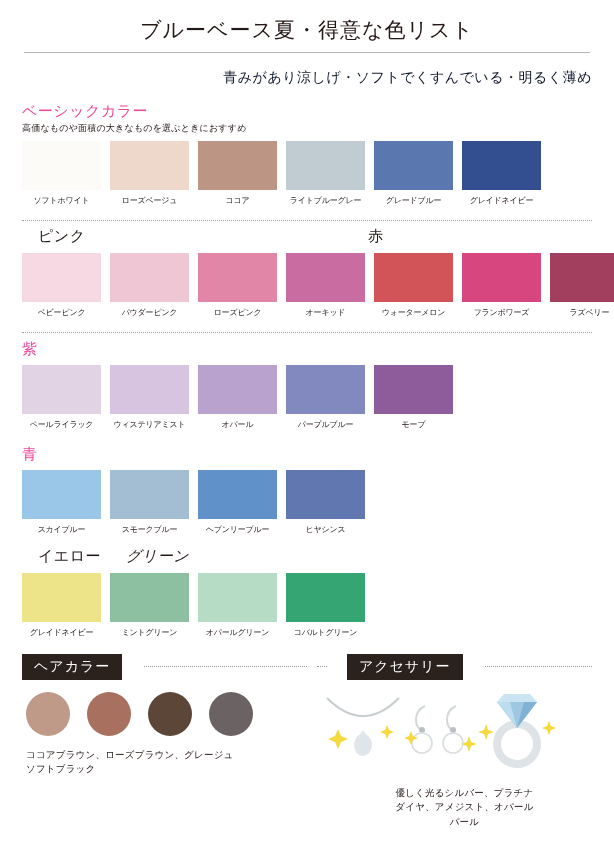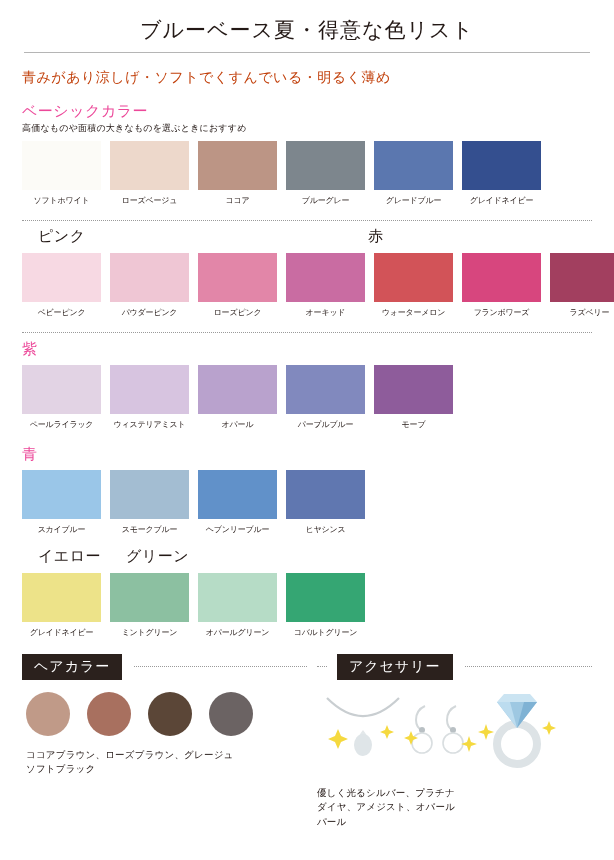--- a/index.html
+++ b/index.html
@@ -19,25 +19,25 @@
     letter-spacing:1px;
     padding-top:16px;
     padding-bottom:8px;
     color:#231815;
     font-weight:400;
   }
   .title-rule {
     height:1px; background:#b5b5b5; margin:0 2px 0 2px;
   }
   .subtitle {
-    text-align:left;
+    text-align:right;
     font-size:14px;
     letter-spacing:0.5px;
     padding:16px 0 14px 0;
-    color:#c2410c;
+    color:#0f172a;
   }
 
   
   .dotted-rule {
     border-top:1px dotted #9a9a9a;
     height:0;
     margin:4px 0 6px 0;
   }
   .cat-title {
     font-size:15px;
@@ -88,21 +88,21 @@
   .bottom {
     display:flex;
     margin-top:16px;
     gap:0px;
   }
   .panel { position:relative; }
   .panel-hair { width:292px; }
   .panel-acc  { width:292px; padding-left:10px; }
 
   .bar-head {
-    display:flex; align-items:center; gap:4px;
+    display:flex; align-items:center; gap:14px;
   }
   .bar-tag {
     background:#2b211d;
     color:#ffffff;
     font-size:14px;
     padding:3px 12px 4px 12px;
     letter-spacing:1px;
     line-height:1.3;
     white-space:nowrap;
   }
@@ -125,21 +125,21 @@
   .hair-dot { width:44px; height:44px; border-radius:50%; }
 
   .caption {
     font-size:9.5px;
     line-height:1.55;
     margin-top:12px;
     margin-left:4px;
     color:#231815;
     letter-spacing:0.2px;
   }
-  .caption-acc { margin-top:14px; margin-left:0; }
+  .caption-acc { margin-top:14px; margin-left:20px;text-align:center; }
 
   .acc-art { margin-top:10px; margin-left:4px; }
 </style>
 </head>
 <body>
 
 <div class="page">
 
   <div class="title">ブルーベース夏・得意な色リスト</div>
   <div class="title-rule"></div>
@@ -155,22 +155,22 @@
         </div>
         <div class="swatch-cell">
           <div class="swatch-chip" style="background: rgb(237, 216, 203);"></div>
           <div class="swatch-label">ローズベージュ</div>
         </div>
         <div class="swatch-cell">
           <div class="swatch-chip" style="background: rgb(188, 149, 133);"></div>
           <div class="swatch-label">ココア</div>
         </div>
         <div class="swatch-cell">
-          <div class="swatch-chip" style="background: rgb(125, 134, 141);"></div>
-          <div class="swatch-label">ブルーグレー</div>
+          <div class="swatch-chip" style="background: rgb(192, 204, 210);"></div>
+          <div class="swatch-label">ライトブルーグレー</div>
         </div>
         <div class="swatch-cell">
           <div class="swatch-chip" style="background: rgb(91, 119, 175);"></div>
           <div class="swatch-label">グレードブルー</div>
         </div>
         <div class="swatch-cell">
           <div class="swatch-chip" style="background: rgb(52, 79, 143);"></div>
           <div class="swatch-label">グレイドネイビー</div>
         </div>
       </div>
@@ -259,21 +259,21 @@
         <div class="swatch-cell">
           <div class="swatch-chip" style="background: rgb(96, 119, 176);"></div>
           <div class="swatch-label">ヒヤシンス</div>
         </div>
       </div>
   </div>
 
   <div style="margin-top:12px;">
     <div class="group-titles">
       <span class="gt" style="left:0px;">イエロー</span>
-      <span class="gt" style="left:88px;">グリーン</span>
+      <span class="gt" style="left:88px;font-style:italic;">グリーン</span>
     </div>
     <div class="swatch-row" id="row-yellowgreen">
         <div class="swatch-cell">
           <div class="swatch-chip" style="background: rgb(237, 227, 137);"></div>
           <div class="swatch-label">グレイドネイビー</div>
         </div>
         <div class="swatch-cell">
           <div class="swatch-chip" style="background: rgb(140, 192, 161);"></div>
           <div class="swatch-label">ミントグリーン</div>
         </div>

